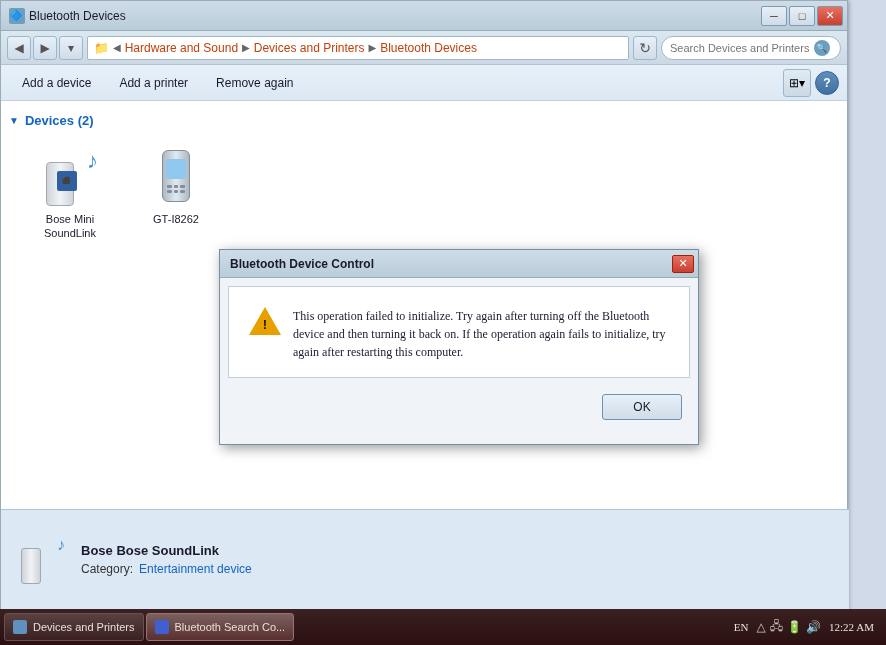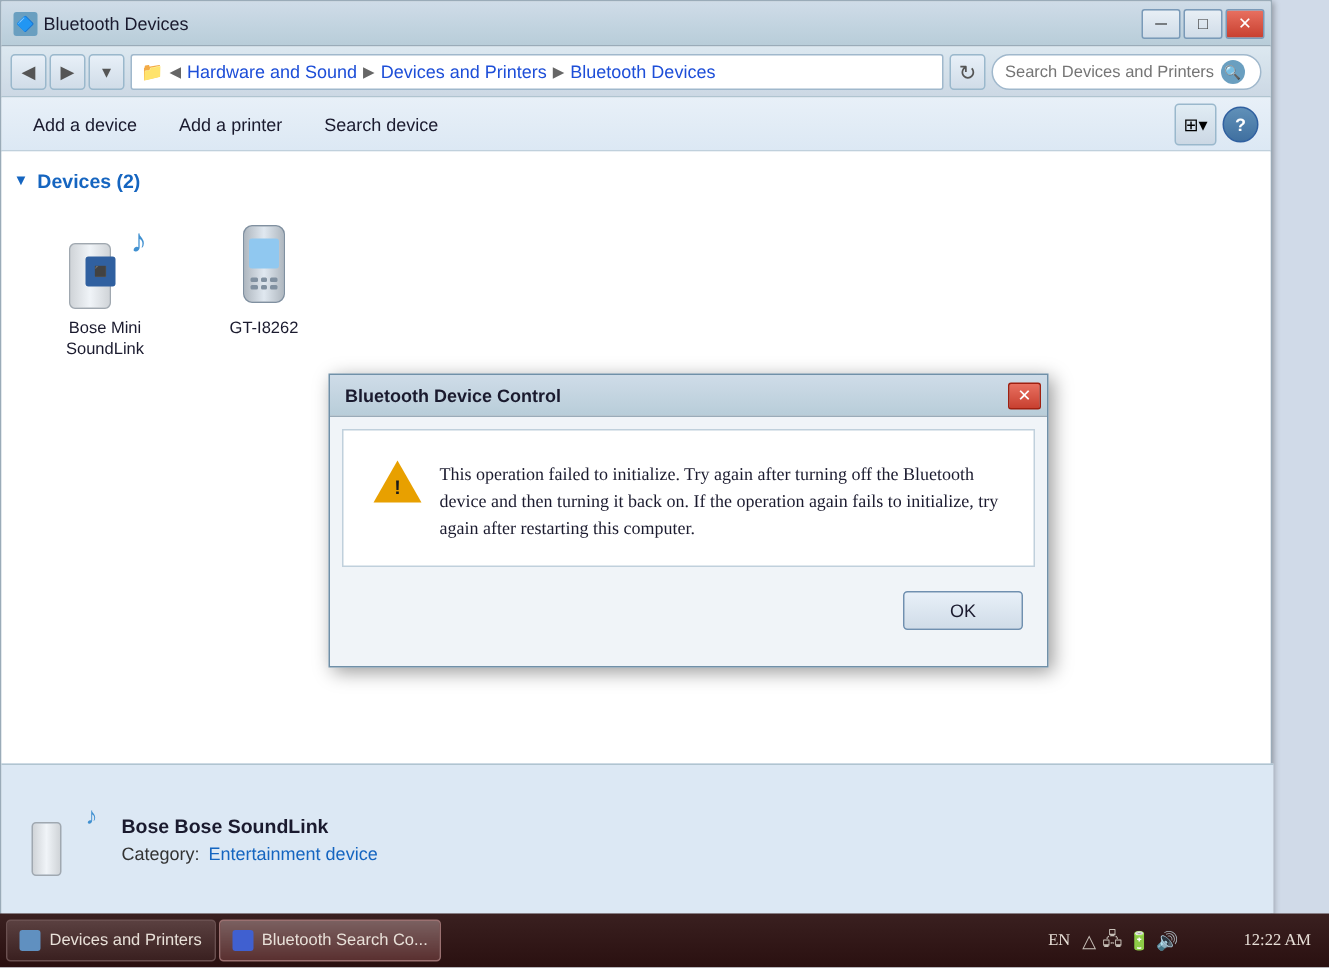--- a/index.html
+++ b/index.html
@@ -97,21 +97,21 @@
       border: 1px solid #a0b8cc;
       border-radius: 2px;
       display: flex;
       align-items: center;
       padding: 0 6px;
       font-size: 12px;
       color: #333;
       gap: 4px;
     }
     .breadcrumb-sep { color: #666; font-size: 10px; }
-    .breadcrumb-link { color: #1d4ed8; cursor: pointer; text-align: center; }
+    .breadcrumb-link { color: #c2410c; cursor: pointer; text-align: center; }
     .address-refresh {
       width: 24px; height: 24px;
       border: 1px solid #9ab8cc;
       background: linear-gradient(to bottom, #e8f0f8, #d0dce8);
       border-radius: 3px;
       cursor: pointer;
       display: flex; align-items: center; justify-content: center;
       font-size: 14px;
       color: #555;
     }
@@ -496,21 +496,20 @@
     .tray-icons {
       display: flex; gap: 4px; align-items: center;
     }
     .tray-icon {
       font-size: 12px; color: #c8c0b8;
     }
     .tray-time {
       font-size: 11px;
       color: #e8e0d8;
       text-align: left;
-      margin-left: 35px;
     }
   </style>
 </head>
 <body>
 
 <div class="window">
 
   <div class="title-bar">
     <div class="title-bar-left">
       <div class="title-bar-icon">🔷</div>
@@ -541,21 +540,21 @@
     <button class="address-refresh">↻</button>
     <div class="search-box">
       <input class="search-input" placeholder="Search Devices and Printers" style="">
       <div class="search-icon-btn">🔍</div>
     </div>
   </div>
 
   <div class="toolbar">
     <button class="toolbar-btn">Add a device</button>
     <button class="toolbar-btn">Add a printer</button>
-    <button class="toolbar-btn">Search device</button>
+    <button class="toolbar-btn">Remove again</button>
     <div class="toolbar-spacer"></div>
     <div class="toolbar-right">
       <button class="view-btn">⊞▾</button>
       <button class="help-btn">?</button>
     </div>
   </div>
 
   <div class="content-area">
     <div class="section-header">
       <span class="section-arrow">▼</span>

